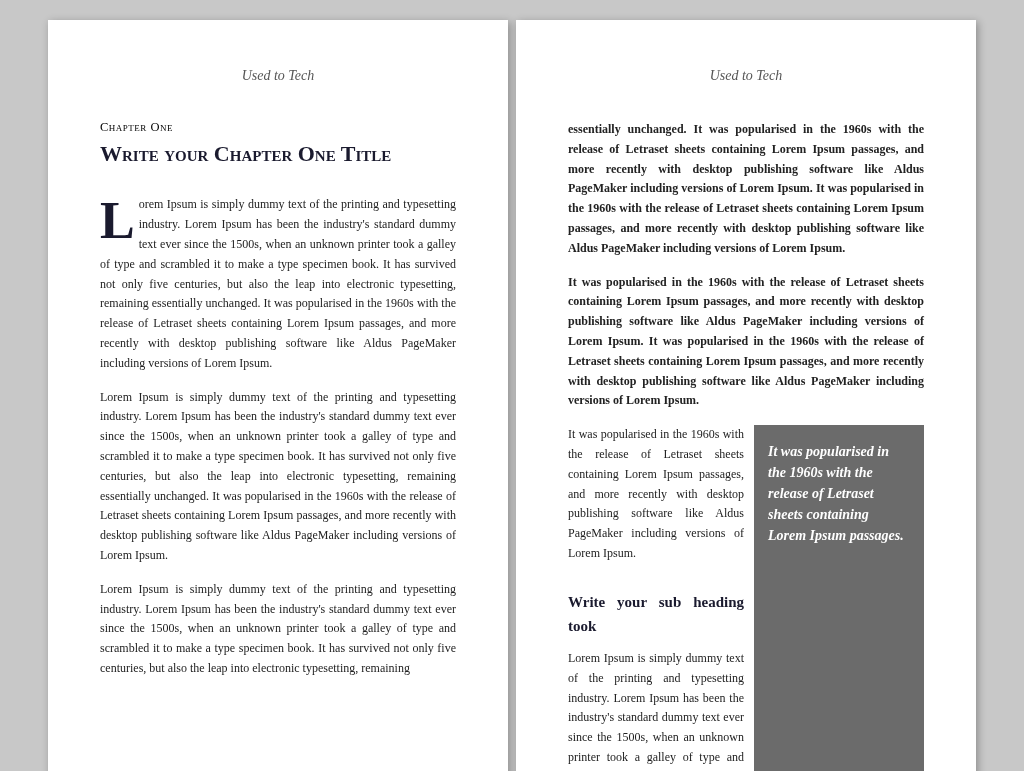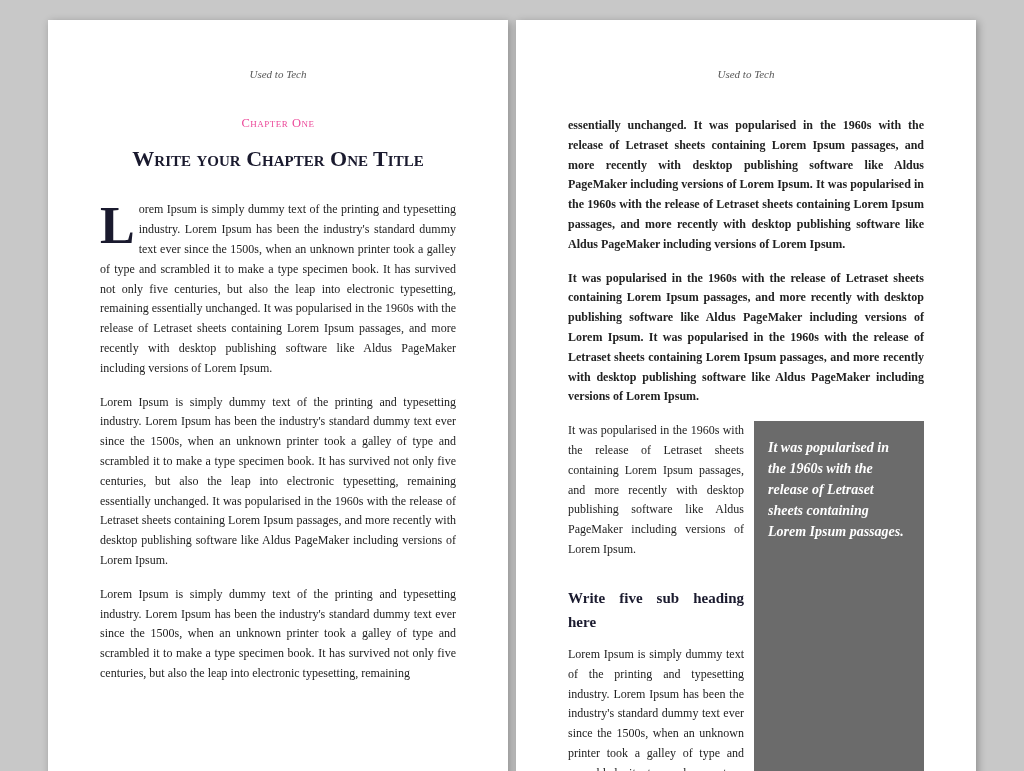--- a/index.html
+++ b/index.html
@@ -19,35 +19,33 @@
     .page {
       background: #fff;
       width: 460px;
       min-height: 680px;
       padding: 48px 52px 40px 52px;
       position: relative;
       box-shadow: 2px 2px 8px rgba(0,0,0,0.3);
     }
     .page-header {
       text-align: center;
-      font-size: 11px;
+      font-size: 14px;
       color: #555;
       margin-bottom: 36px;
       font-style: italic;
     }
     .chapter-label {
-      text-align: center;
       font-size: 12.5px;
       font-variant: small-caps;
-      color: #ec4899;
+      color: #000000;
       letter-spacing: 0.5px;
-      margin-bottom: 15px;
+      margin-bottom: 6px;
     }
     .chapter-title {
-      text-align: center;
       font-size: 22px;
       font-weight: bold;
       font-variant: small-caps;
       color: #1a1a2e;
       margin-bottom: 28px;
       line-height: 1.2;
     }
     .drop-cap-para {
       font-size: 12px;
       line-height: 1.65;
@@ -126,21 +124,21 @@
 
   <div class="page right-page">
     <div class="page-header">Used to Tech</div>
     <p class="body-para">essentially unchanged. It was popularised in the 1960s with the release of Letraset sheets containing Lorem Ipsum passages, and more recently with desktop publishing software like Aldus PageMaker including versions of Lorem Ipsum. It was popularised in the 1960s with the release of Letraset sheets containing Lorem Ipsum passages, and more recently with desktop publishing software like Aldus PageMaker including versions of Lorem Ipsum.</p>
     <p class="body-para">It was popularised in the 1960s with the release of Letraset sheets containing Lorem Ipsum passages, and more recently with desktop publishing software like Aldus PageMaker including versions of Lorem Ipsum.  It was popularised in the 1960s with the release of Letraset sheets containing Lorem Ipsum passages, and more recently with desktop publishing software like Aldus PageMaker including versions of Lorem Ipsum.</p>
 
     <div class="pullquote-container">
       <div class="pullquote-text-col">
         <p>It was popularised in the 1960s with the release of Letraset sheets containing Lorem Ipsum passages, and more recently with desktop publishing software like Aldus PageMaker including versions of Lorem Ipsum.</p>
         <br>
-        <div class="subheading">Write five sub heading here</div>
+        <div class="subheading">Write your sub heading took</div>
         <p style="font-size:12px;line-height:1.65;color:#222;text-align:justify;">Lorem Ipsum is simply dummy text of the printing and typesetting industry. Lorem Ipsum has been the industry's standard dummy text ever since the 1500s, when an unknown printer took a galley of type and scrambled it to make a type specimen book. It has survived not only five centuries, but also the leap into electronic typesetting, remaining essentially unchanged. It was popularised in the 1960s with the release of</p>
       </div>
       <div class="pullquote-box">It was popularised in the 1960s with the release of Letraset sheets containing Lorem Ipsum passages.</div>
     </div>
 
   </div>
 
 </div>
 
 </body></html>

